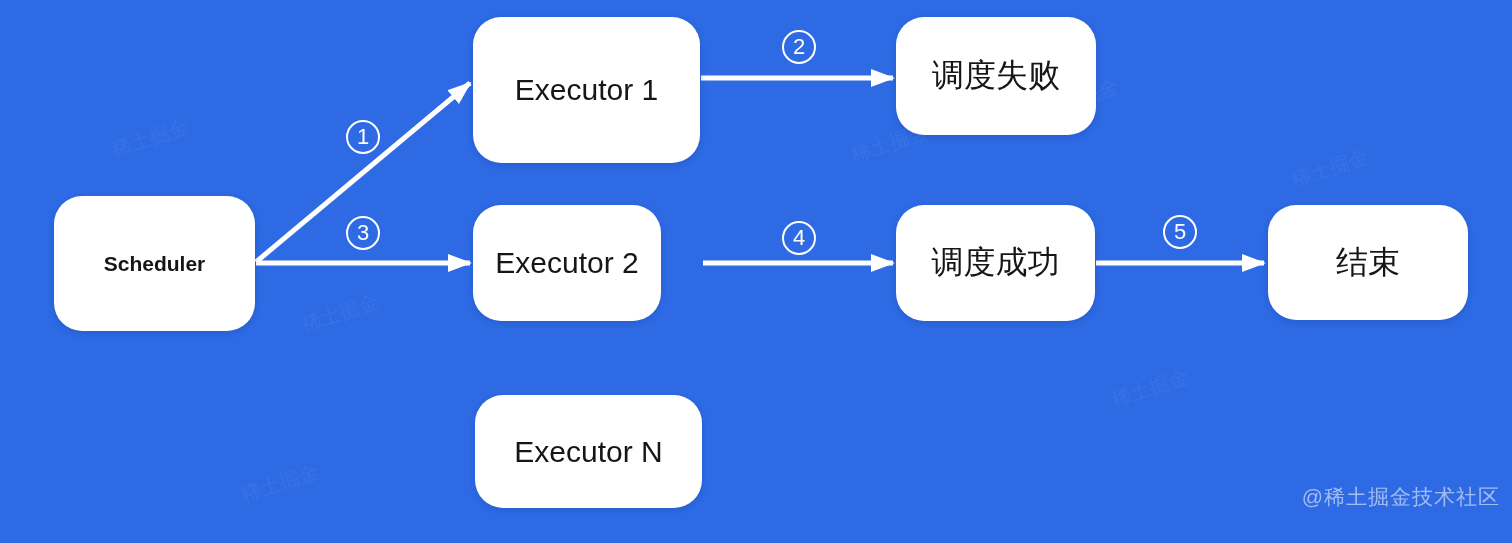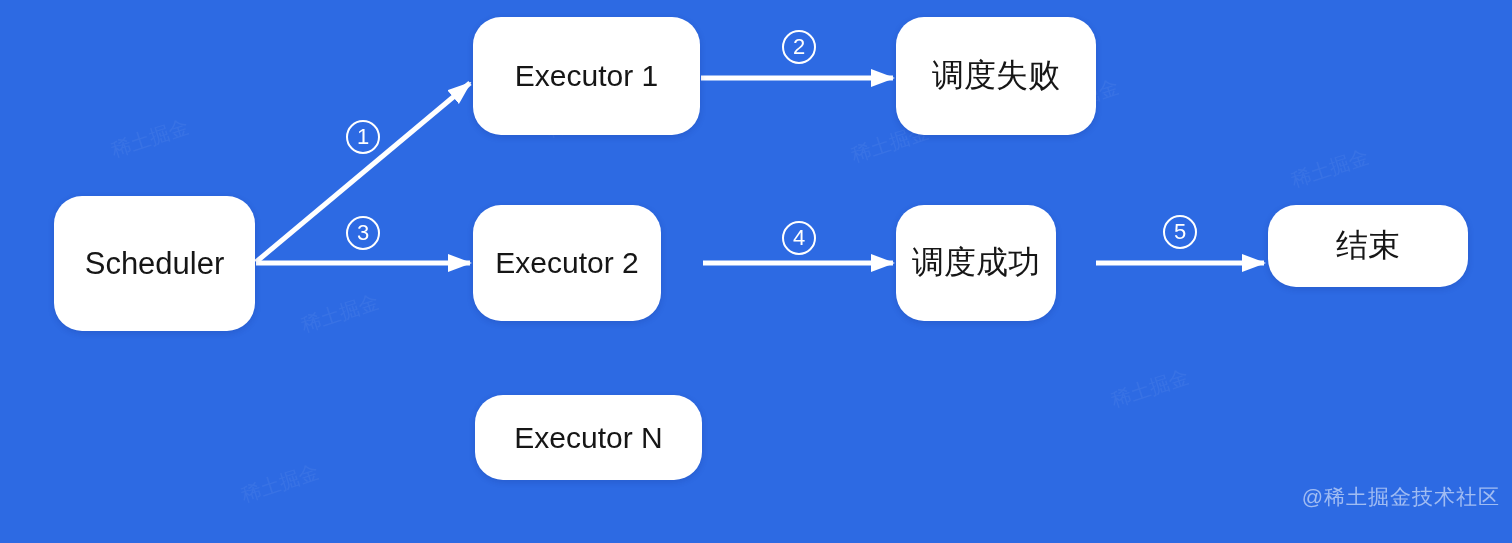--- a/index.html
+++ b/index.html
@@ -14,21 +14,21 @@
     position:absolute;
     background:#ffffff;
     border-radius:28px;
     display:flex;align-items:center;justify-content:center;
     color:#161616;
     font-size:30px;
     box-shadow:0 2px 6px rgba(15,35,110,0.18);
     z-index:3;
   }
   .node.cn{font-size:32px;text-align:right;}
-  .node.bold{font-weight:normal;font-size:31px;}
+  .node.bold{font-weight:bold;font-size:21px;}
   #arrows{position:absolute;left:0;top:0;width:1512px;height:543px;z-index:2;}
   .edge-num{
     position:absolute;
     width:34px;height:34px;
     border:2px solid #ffffff;
     border-radius:50%;
     box-sizing:border-box;
     display:flex;align-items:center;justify-content:center;
     color:#ffffff;
     font-size:22px;
@@ -79,31 +79,31 @@
     </defs>
     <line x1="256" y1="262" x2="470" y2="83" stroke="#ffffff" stroke-width="5" marker-end="url(#ah)"></line>
     <line x1="701" y1="78" x2="893" y2="78" stroke="#ffffff" stroke-width="5" marker-end="url(#ah)"></line>
     <line x1="256" y1="263" x2="470" y2="263" stroke="#ffffff" stroke-width="5" marker-end="url(#ah)"></line>
     <line x1="703" y1="263" x2="893" y2="263" stroke="#ffffff" stroke-width="5" marker-end="url(#ah)"></line>
     <line x1="1096" y1="263" x2="1264" y2="263" stroke="#ffffff" stroke-width="5" marker-end="url(#ah)"></line>
   </svg>
 
   <div class="node bold" style="left:54px;top:196px;width:201px;height:135px">Scheduler</div>
 
-  <div class="node" style="left:473px;top:17px;width:227px;height:118px">Executor 1</div>
+  <div class="node" style="left:473px;top:17px;width:227px;height:146px">Executor 1</div>
 
   <div class="node cn" style="left:896px;top:17px;width:200px;height:118px">调度失败</div>
 
   <div class="node" style="left:473px;top:205px;width:188px;height:116px">Executor 2</div>
 
-  <div class="node cn" style="left:896px;top:205px;width:160px;height:116px">调度成功</div>
+  <div class="node cn" style="left:896px;top:205px;width:199px;height:116px">调度成功</div>
 
-  <div class="node cn" style="left:1268px;top:205px;width:200px;height:82px">结束</div>
+  <div class="node cn" style="left:1268px;top:205px;width:200px;height:115px">结束</div>
 
-  <div class="node" style="left:475px;top:395px;width:227px;height:85px">Executor N</div>
+  <div class="node" style="left:475px;top:395px;width:227px;height:113px">Executor N</div>
 
   <div class="edge-num" style="left:346px;top:120px">1</div>
   <div class="edge-num" style="left:782px;top:30px">2</div>
   <div class="edge-num" style="left:346px;top:216px">3</div>
   <div class="edge-num" style="left:782px;top:221px">4</div>
   <div class="edge-num" style="left:1163px;top:215px">5</div>
 
   <div class="wm-main">@稀土掘金技术社区</div>
 
 </div>

